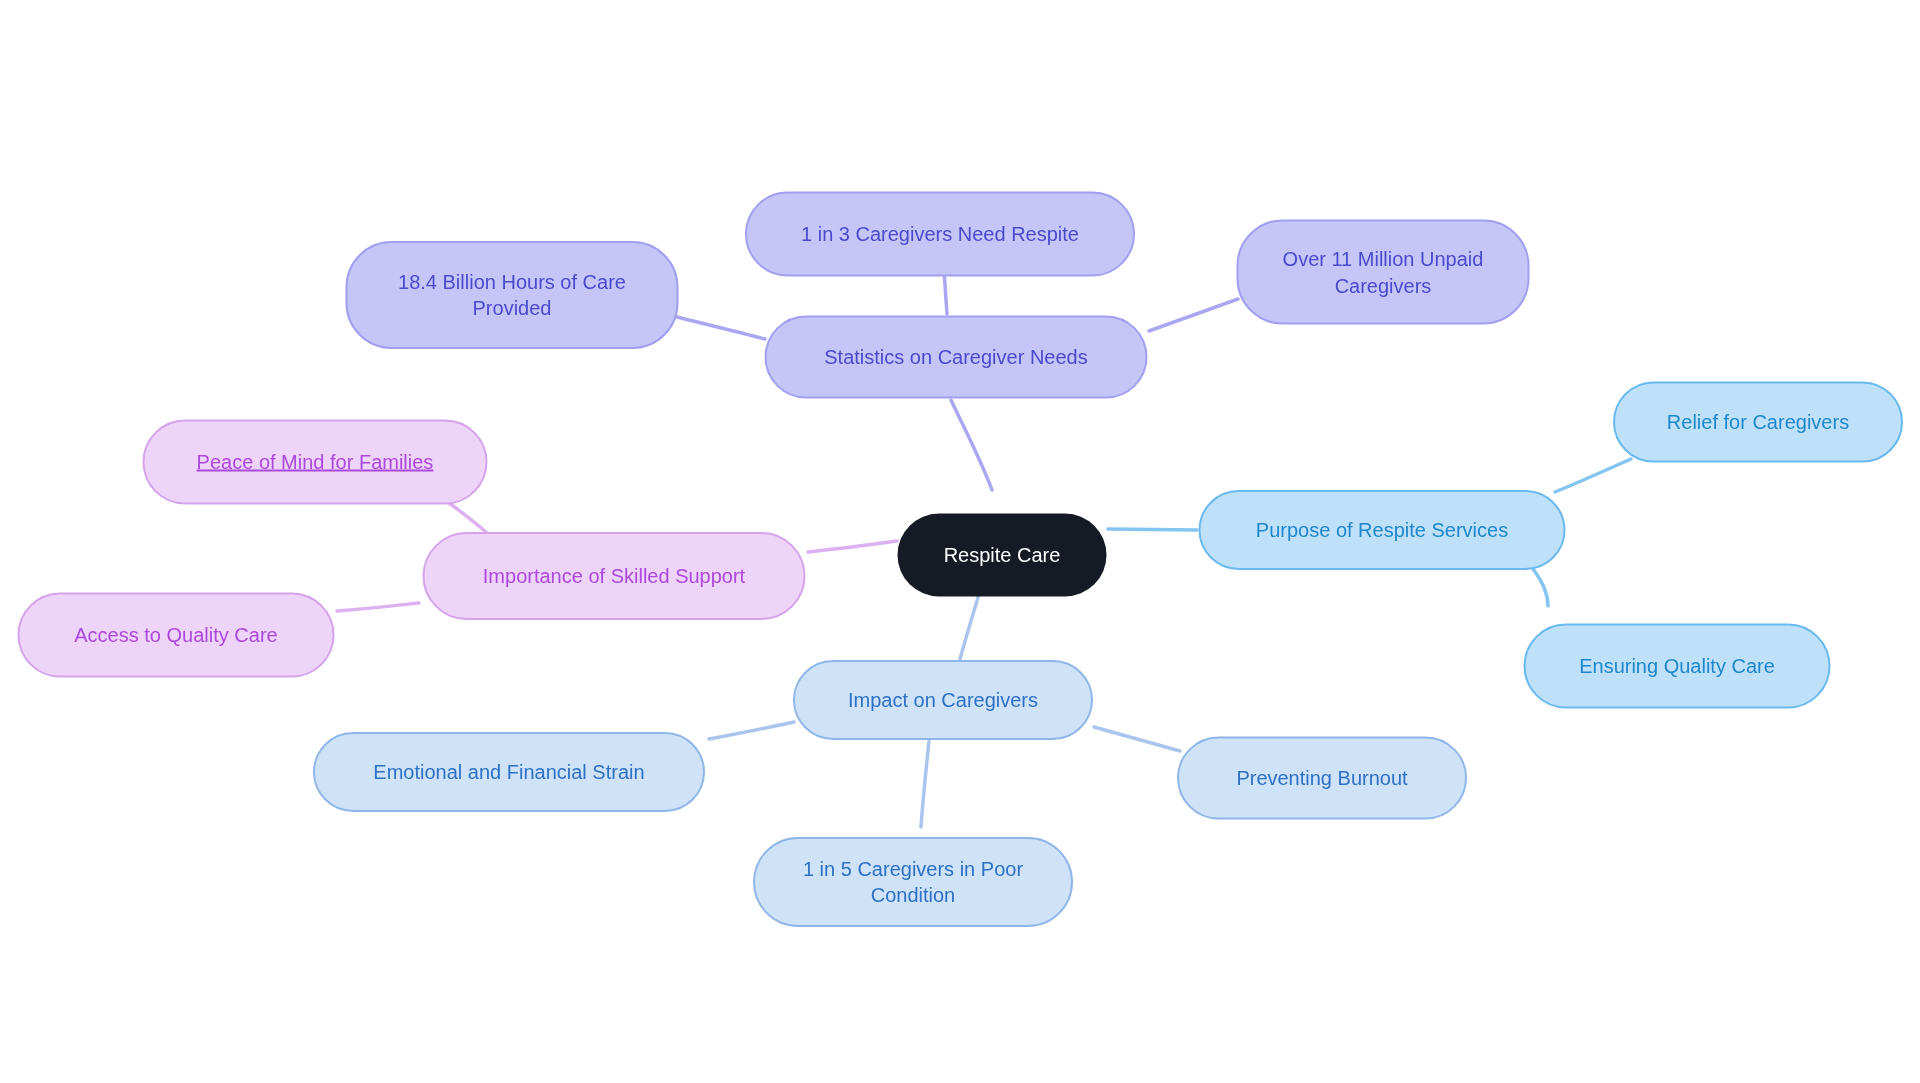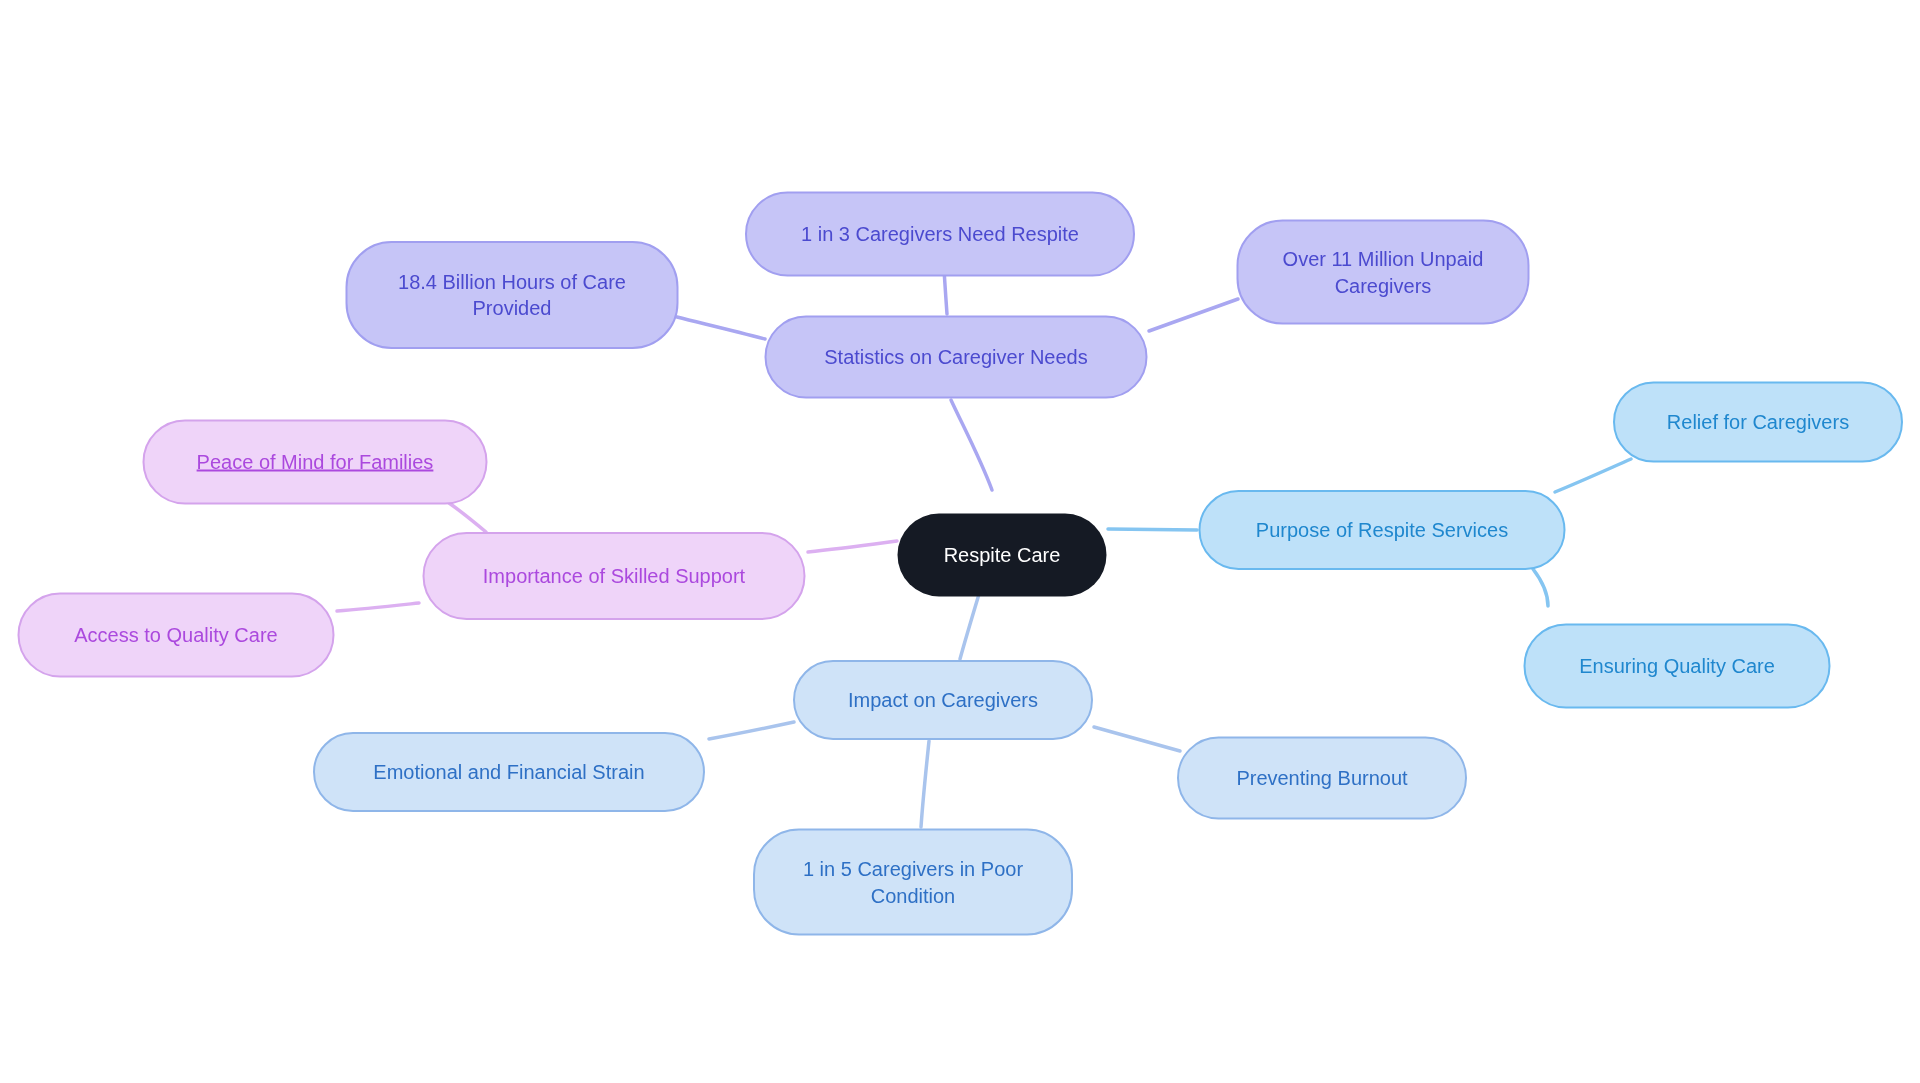--- a/index.html
+++ b/index.html
@@ -129,21 +129,21 @@
   <div class="node cyan" style="left:1677px; top:647px; width:307px; height:85px;margin-top:19px;">
     <span>Ensuring Quality Care</span>
   </div>
 
   <div class="node blue" style="left:943px; top:700px; width:300px; height:80px;text-align:right;">
     <span>Impact on Caregivers</span>
   </div>
   <div class="node blue" style="left:509px; top:772px; width:392px; height:80px;">
     <span>Emotional and Financial Strain</span>
   </div>
-  <div class="node blue" style="left:913px; top:882px; width:320px; height:107px;text-align:center;">
+  <div class="node blue" style="left:913px; top:882px; width:320px; height:90px;text-align:center;">
     <span>1 in 5 Caregivers in Poor Condition</span>
   </div>
   <div class="node blue" style="left:1322px; top:778px; width:290px; height:83px;">
     <span>Preventing Burnout</span>
   </div>
 
   <div class="node pink" style="left:614px; top:576px; width:383px; height:88px;">
     <span>Importance of Skilled Support</span>
   </div>
   <div class="node pink" style="left:315px; top:462px; width:345px; height:85px;text-decoration:underline;">

